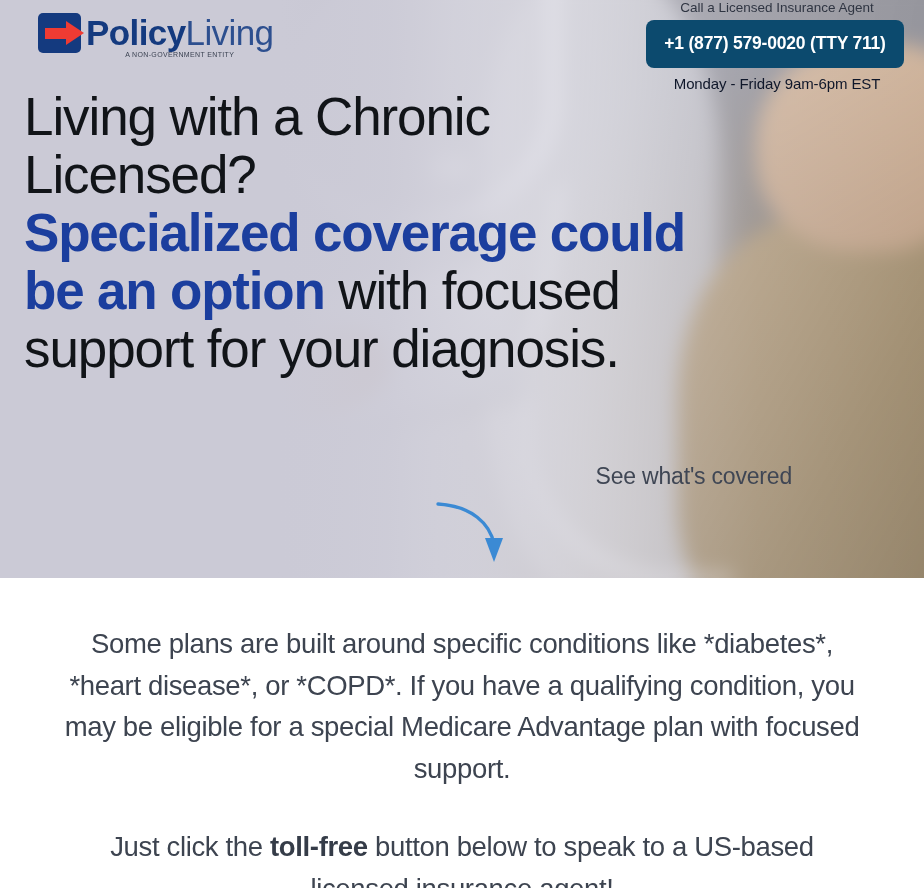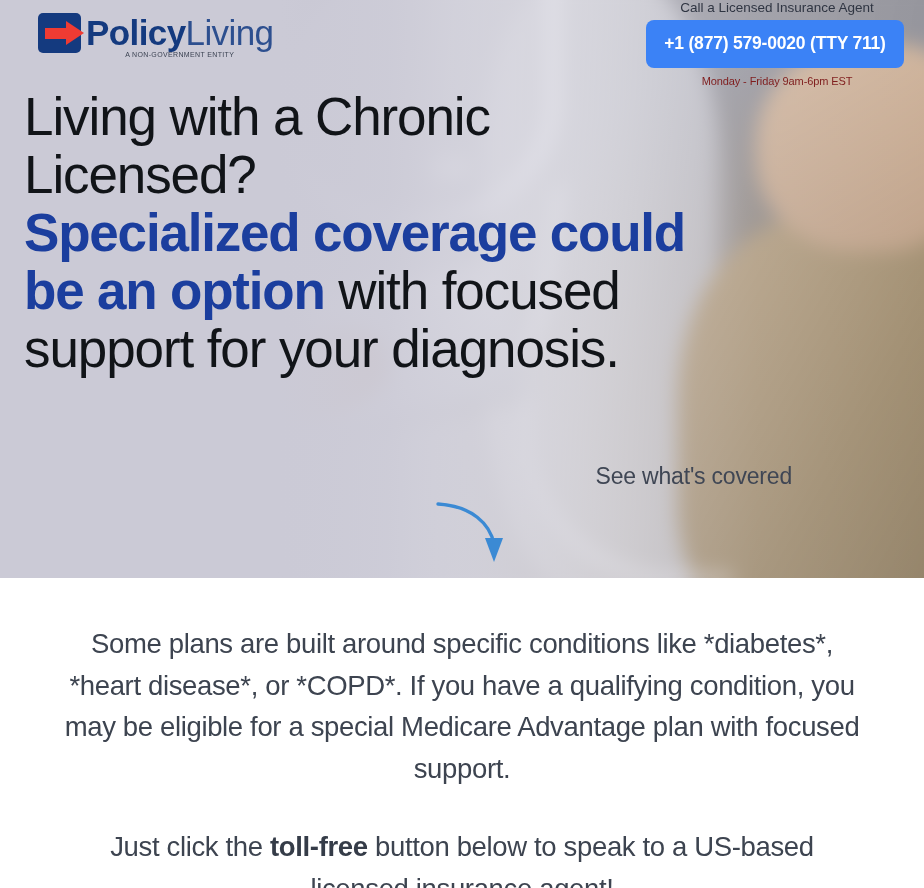--- a/index.html
+++ b/index.html
@@ -141,29 +141,29 @@
 
   
   .phone-block{
     position:absolute; right:16px; top:0px; width:262px; text-align:center;
   }
   .phone-label{
     font-size:13.5px; color:#2f3542; line-height:16px; padding-top:0px;
   }
   .phone-btn{
     display:block; width:258px; margin:4px 4px 0 0;
-    background:#3b82f6; color:#ffffff;
+    background:#0c4a6e; color:#ffffff;
     border:none; border-radius:8px;
     font-family:"Liberation Sans", sans-serif;
     font-size:17.5px; font-weight:bold; letter-spacing:-.2px;
     padding:13px 0 14px 0;
     cursor:pointer;
   }
   .phone-hours{
-    font-size:11px; color:#7f1d1d; margin-top:7px; letter-spacing:-.1px;
+    font-size:15px; color:#0f172a; margin-top:7px; letter-spacing:-.1px;
   }
 
   
   .headline{
     position:absolute; left:24px; top:88px; width:730px;
     font-size:53px; line-height:58px; letter-spacing:-1.1px;
     color:#111418; font-weight:400;
   }
   .headline .hl-blue{ color:#1b3e9e; font-weight:bold; letter-spacing:-1.2px; }
 

